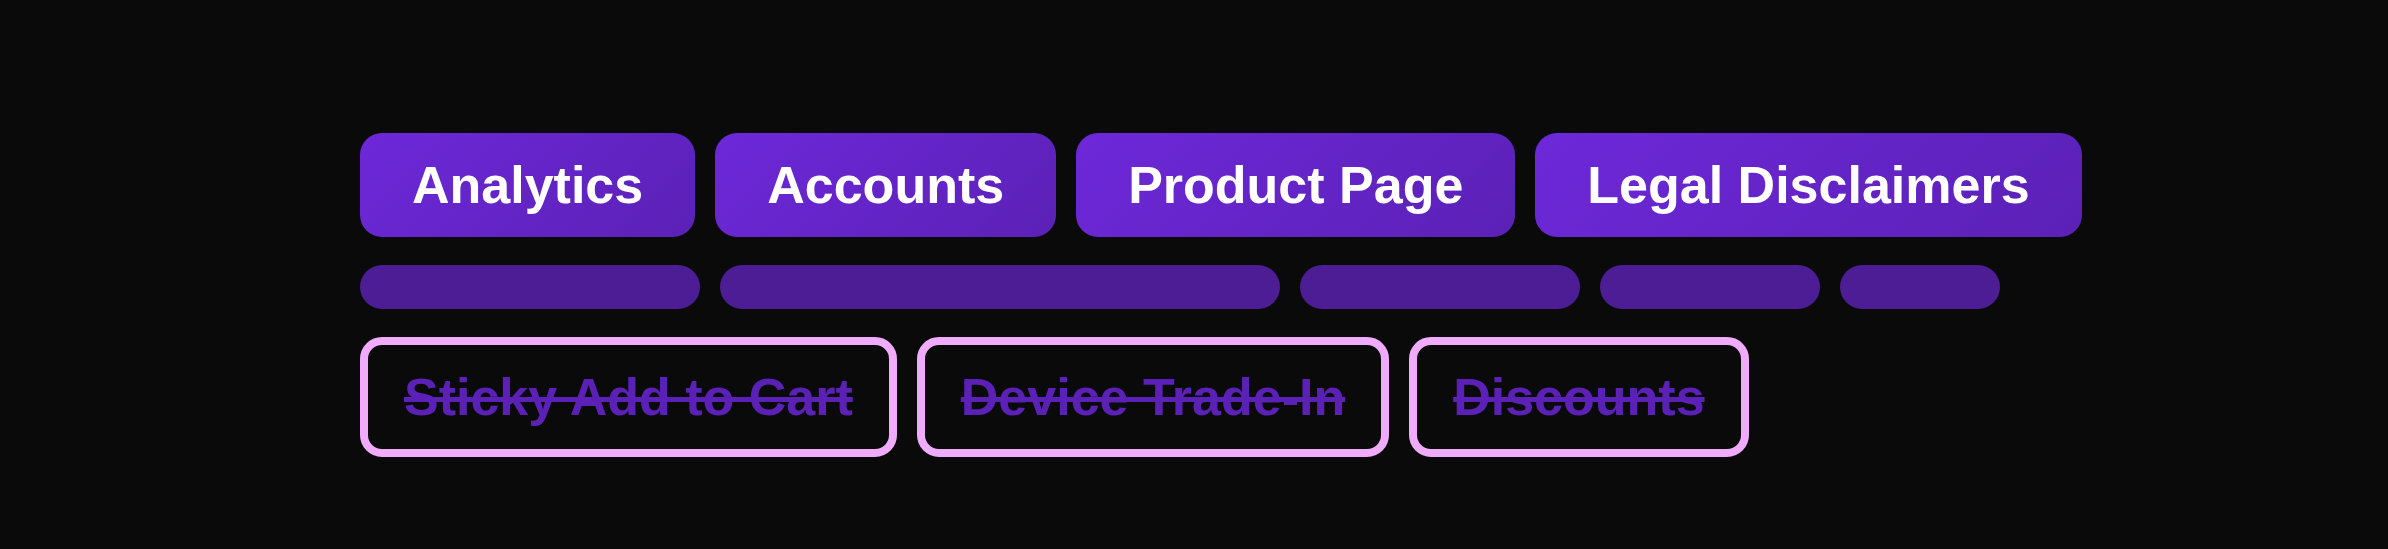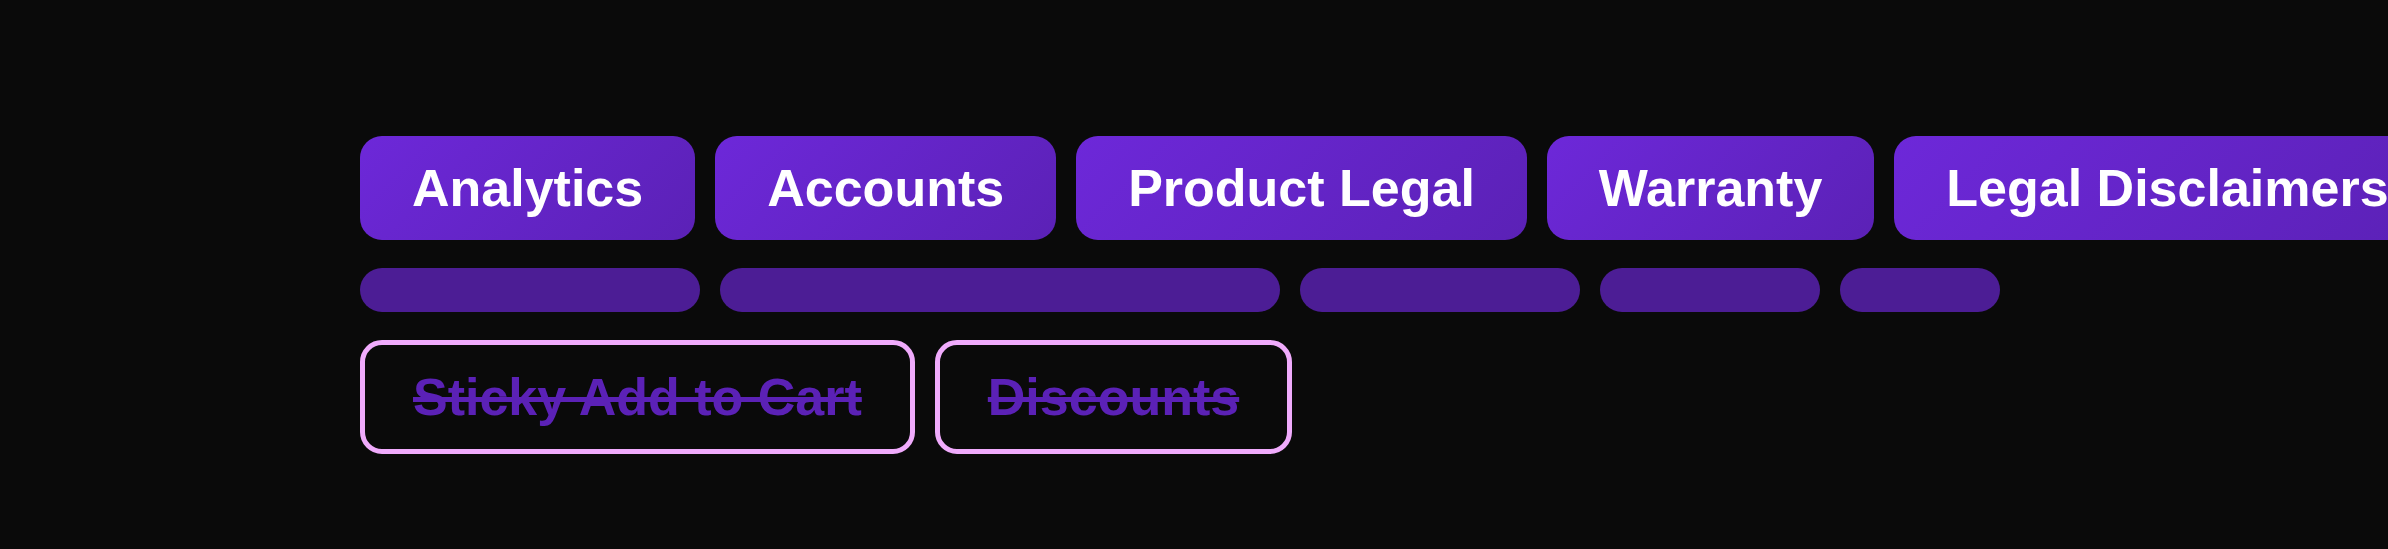--- a/index.html
+++ b/index.html
@@ -68,24 +68,24 @@
       min-width: 200px;
     }
 
     
     .pill-outlined {
       background-color: transparent;
       color: #5b21b6;
       font-size: 52px;
       font-weight: 700;
       border-radius: 22px;
-      padding: 22px 48px;
+      padding: 22px 36px;
       white-space: nowrap;
       cursor: pointer;
-      border: 5px solid #f0abfc;
+      border: 8px solid #f0abfc;
       display: inline-flex;
       align-items: center;
       justify-content: center;
       text-decoration: line-through;
       text-decoration-color: #5b21b6;
     }
 
     
     .dim-1 { min-width: 340px; }
     .dim-2 { min-width: 560px; }
@@ -94,30 +94,30 @@
     .dim-5 { min-width: 160px; }
   </style>
 </head>
 <body>
 
 <div class="container">
 
   <div class="row">
     <button class="pill-filled">Analytics</button>
     <button class="pill-filled">Accounts</button>
-    <button class="pill-filled">Product Legal</button>
-    <button class="pill-filled">Warranty</button>
+    <button class="pill-filled">Product Page</button>
     <button class="pill-filled">Legal Disclaimers</button>
   </div>
 
   <div class="row">
     <button class="pill-dim dim-1"></button>
     <button class="pill-dim dim-2"></button>
     <button class="pill-dim dim-3"></button>
     <button class="pill-dim dim-4"></button>
     <button class="pill-dim dim-5"></button>
   </div>
 
   <div class="row">
     <button class="pill-outlined">Sticky Add to Cart</button>
+    <button class="pill-outlined">Device Trade-In</button>
     <button class="pill-outlined">Discounts</button>
   </div>
 </div>
 
 </body></html>

